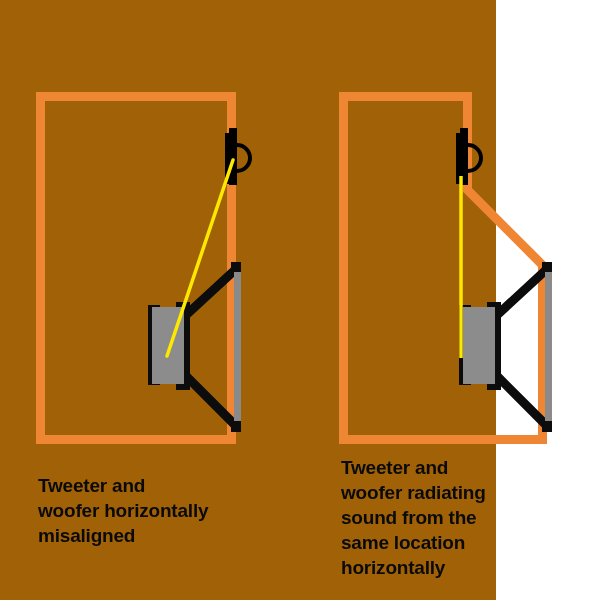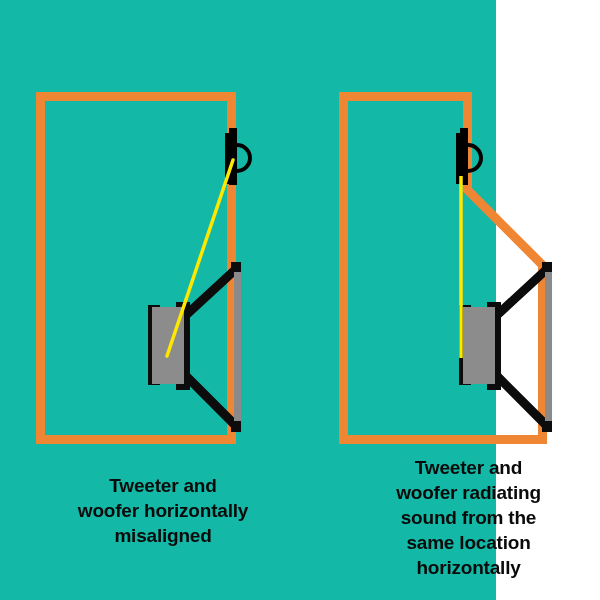--- a/index.html
+++ b/index.html
@@ -11,22 +11,21 @@
     width: 600px;
     height: 600px;
     font-family: "Liberation Sans", sans-serif;
     overflow: hidden;
     position: relative;
   }
   #stage {
     position: relative;
     width: 496px;
     height: 600px;
-    background: #14b8a6;
-    text-align: center;
+    background: #a16207;
   }
   .diagram-svg {
     position: absolute;
     left: 0;
     top: 0;
     width: 600px;
     height: 600px;
   }
   .caption {
     position: absolute;

